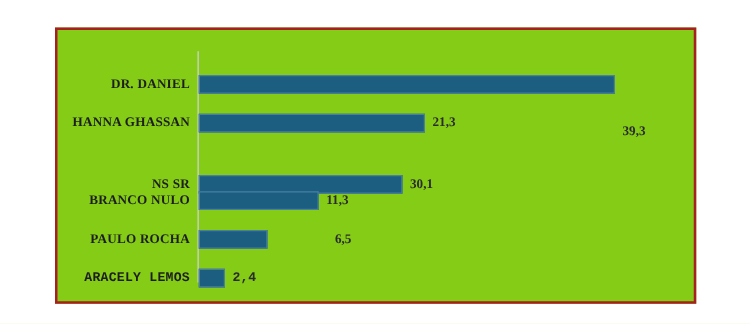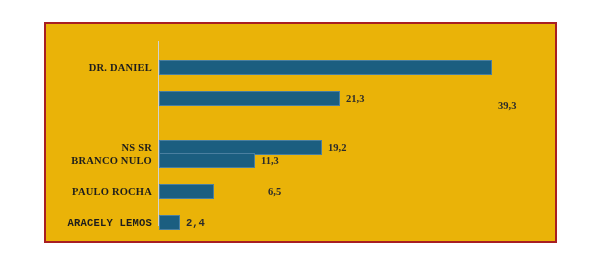--- a/index.html
+++ b/index.html
@@ -15,21 +15,21 @@
   }
 
   #chart-frame {
     position: absolute;
     left: 44px;
     top: 22px;
     width: 513px;
     height: 221px;
     box-sizing: border-box;
     border: 2px solid #a81f22;
-    background: #eab308;
+    background: #84cc16;
   }
 
   #plot-area {
     position: absolute;
     left: 0;
     top: 0;
     width: 100%;
     height: 100%;
   }
 
@@ -93,28 +93,29 @@
   <div id="plot-area">
     <div id="category-axis-line"></div>
 
     <div class="bar-row" style="top:33px;">
       <div class="category-label">DR. DANIEL</div>
       <div class="bar" style="width:333px;"></div>
       <div class="value-label" style="left:452px;margin-top:38px;">39,3</div>
     </div>
 
     <div class="bar-row" style="top:64px;">
+      <div class="category-label">HANNA GHASSAN</div>
       <div class="bar" style="width:181px;"></div>
       <div class="value-label" style="left:300px;">21,3</div>
     </div>
 
     <div class="bar-row" style="top:113px;font-family:Liberation Serif, serif;">
       <div class="category-label">NS SR</div>
       <div class="bar" style="width:163px;"></div>
-      <div class="value-label" style="left:282px;">19,2</div>
+      <div class="value-label" style="left:282px;">30,1</div>
     </div>
 
     <div class="bar-row" style="top:126px;">
       <div class="category-label">BRANCO NULO</div>
       <div class="bar" style="width:96px;"></div>
       <div class="value-label" style="left:215px;">11,3</div>
     </div>
 
     <div class="bar-row" style="top:157px;padding-left:48px;">
       <div class="category-label">PAULO ROCHA</div>

